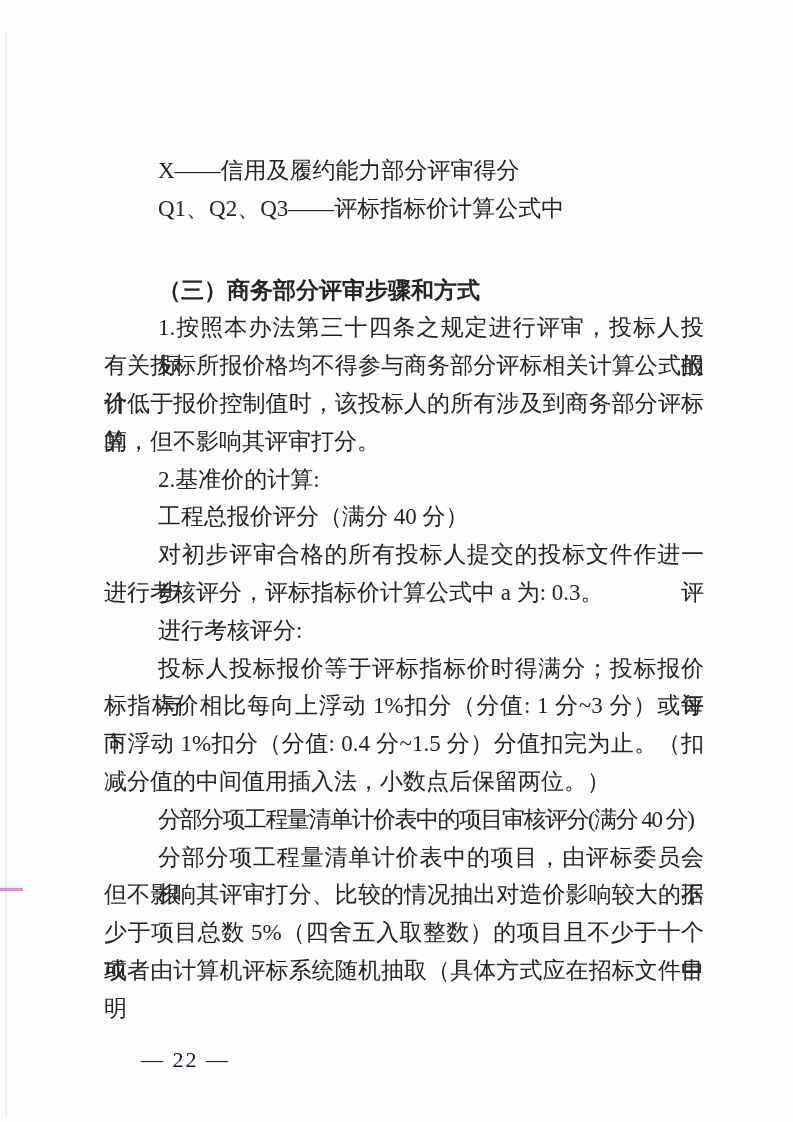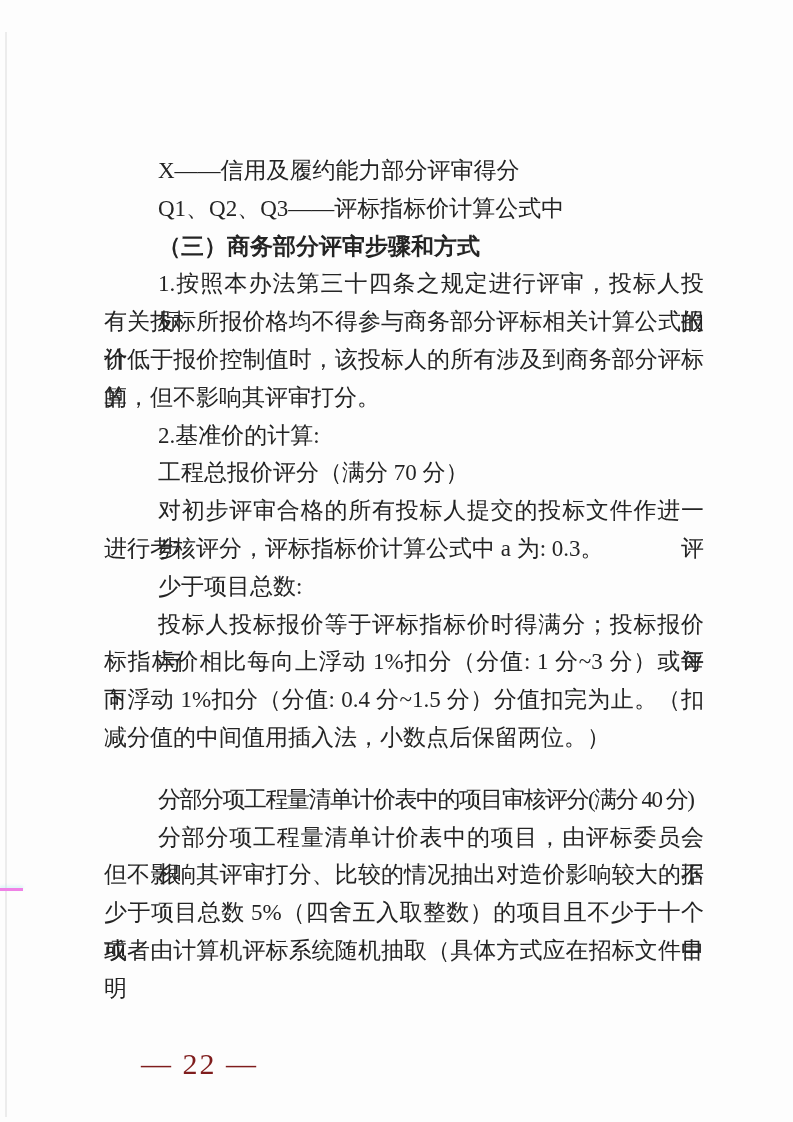--- a/index.html
+++ b/index.html
@@ -60,56 +60,56 @@
     white-space: normal;
     text-align: justify;
     text-align-last: justify;
     font-family: Liberation Serif, serif;
   }
   .ln.ind {
     padding-left: 54px;
   }
   .ln.kai {
     font-weight: bold;
+    margin-top: 44px;
   }
   .ln.tight {
     letter-spacing: -1.5px;
-    margin-top: 24px;
   }
   .footer {
     position: absolute;
     left: 141px;
     top: 1047px;
-    font-size: 30px;
+    font-size: 22px;
     letter-spacing: 2px;
-    color: #7f1d1d;
+    color: #0f172a;
   }
 </style>
 </head>
 <body>
 
 <div class="page">
 
   <div class="scan-vline"></div>
   <div class="scan-rline"></div>
   <div class="scan-pink"></div>
 
   <div class="content">
     <div class="ln ind">X——信用及履约能力部分评审得分</div>
     <div class="ln ind">Q1、Q2、Q3——评标指标价计算公式中</div>
     <div class="ln ind kai">（三）商务部分评审步骤和方式</div>
     <div class="ln ind jf">1.按照本办法第三十四条之规定进行评审，投标人投标报</div>
     <div class="ln jf">有关投标所报价格均不得参与商务部分评标相关计算公式的计</div>
     <div class="ln jf">价低于报价控制值时，该投标人的所有涉及到商务部分评标的</div>
     <div class="ln">算，但不影响其评审打分。</div>
     <div class="ln ind">2.基准价的计算:</div>
-    <div class="ln ind">工程总报价评分（满分 70 分）</div>
+    <div class="ln ind">工程总报价评分（满分 40 分）</div>
     <div class="ln ind jf">对初步评审合格的所有投标人提交的投标文件作进一步评</div>
     <div class="ln">进行考核评分，评标指标价计算公式中 a 为: 0.3。</div>
-    <div class="ln ind">少于项目总数:</div>
+    <div class="ln ind">进行考核评分:</div>
     <div class="ln ind jf">投标人投标报价等于评标指标价时得满分；投标报价与评</div>
     <div class="ln jf">标指标价相比每向上浮动 1%扣分（分值: 1 分~3 分）或每向</div>
     <div class="ln jf">下浮动 1%扣分（分值: 0.4 分~1.5 分）分值扣完为止。（扣</div>
     <div class="ln">减分值的中间值用插入法，小数点后保留两位。）</div>
     <div class="ln ind tight">分部分项工程量清单计价表中的项目审核评分(满分 40 分)</div>
     <div class="ln ind jf">分部分项工程量清单计价表中的项目，由评标委员会根据</div>
     <div class="ln jf">但不影响其评审打分、比较的情况抽出对造价影响较大的不</div>
     <div class="ln jf">少于项目总数 5%（四舍五入取整数）的项目且不少于十个项目</div>
     <div class="ln jf">或者由计算机评标系统随机抽取（具体方式应在招标文件中明</div>
   </div>

